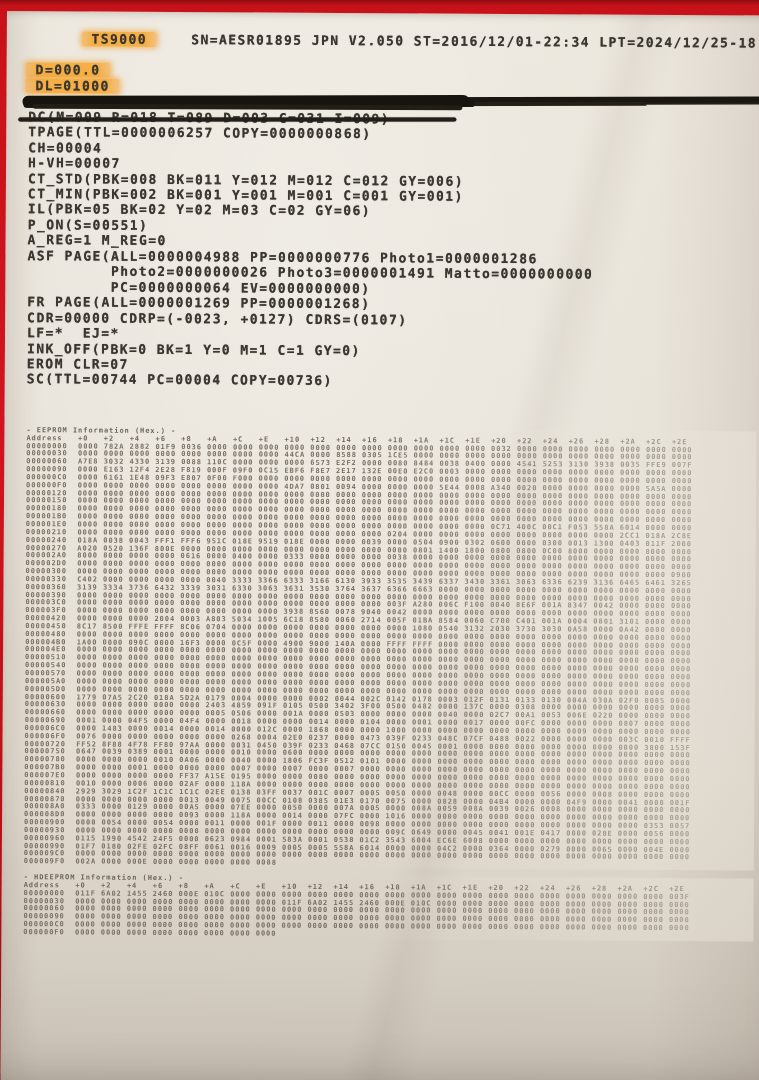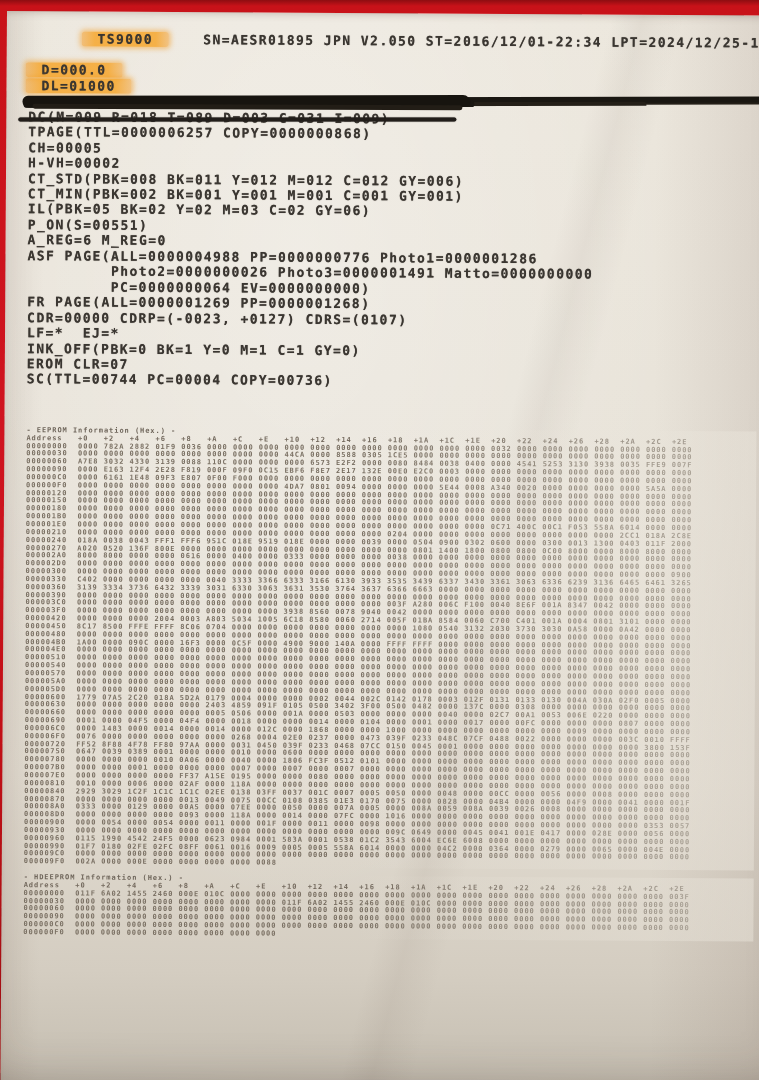--- a/index.html
+++ b/index.html
@@ -21,21 +21,21 @@
   .content{position:absolute;left:22px;top:5px;width:730px;}
   
   .rline{
     white-space:pre;font-size:13px;line-height:15.45px;font-weight:700;
     letter-spacing:1.45px;color:#3a3631;position:relative;
     text-shadow:0 0 0.7px rgba(55,48,42,0.75);
   }
   .hl-mark{
     background:linear-gradient(90deg, rgba(244,156,38,0.55), rgba(246,166,44,0.85) 15%, rgba(246,166,44,0.85) 85%, rgba(244,156,38,0.5));
     box-shadow:0 0 5px 2px rgba(243,160,45,0.55);
-    border-radius:3px;padding:0 16px;margin-left:-3px;
+    border-radius:3px;padding:0 10px;margin-left:-3px;
   }
   .redacted{height:15.45px;}
   .scribble{
     position:absolute;left:-6px;top:1px;width:448px;height:12px;
     background:#17140f;border-radius:6px 8px 5px 7px;
     transform:rotate(-0.45deg);
     box-shadow:6px 2px 0 -2px #1a1712, -2px 3px 0 -3px #1a1712, 180px 3px 0 -4px #241f18, 330px -1px 0 -3px #1a1712, 410px 2px 0 -4px #241f18;
   }
   .scribble::after{
     content:'';position:absolute;left:10px;top:9px;width:430px;height:5px;
@@ -70,27 +70,27 @@
     <div class="rline">
       <span class="hl-mark">TS9000</span><span class="model-gap"></span><span>SN=AESR01895 JPN V2.050 ST=2016/12/01-22:34 LPT=2024/12/25-18:08</span>
     </div>
 
     <div>
         <div class="rline"><span class="hl-mark">D=000.0</span></div>
         <div class="rline"><span class="hl-mark">DL=01000</span></div>
         <div class="rline redacted"><span class="scribble"></span></div>
         <div class="rline"><span>DC(M=009 R=018 T=089 D=003 C=031 I=009)</span><span class="strike"></span></div>
         <div class="rline"><span>TPAGE(TTL=0000006257 COPY=0000000868)</span></div>
-        <div class="rline"><span>CH=00005</span></div>
-        <div class="rline"><span>H-VH=00002</span></div>
+        <div class="rline"><span>CH=00004</span></div>
+        <div class="rline"><span>H-VH=00007</span></div>
         <div class="rline"><span>CT_STD(PBK=008 BK=011 Y=012 M=012 C=012 GY=006)</span></div>
         <div class="rline"><span>CT_MIN(PBK=002 BK=001 Y=001 M=001 C=001 GY=001)</span></div>
         <div class="rline"><span>IL(PBK=05 BK=02 Y=02 M=03 C=02 GY=06)</span></div>
         <div class="rline"><span>P_ON(S=00551)</span></div>
-        <div class="rline"><span>A_REG=6 M_REG=0</span></div>
+        <div class="rline"><span>A_REG=1 M_REG=0</span></div>
         <div class="rline"><span>ASF PAGE(ALL=0000004988 PP=0000000776 Photo1=0000001286</span></div>
         <div class="rline"><span>         Photo2=0000000026 Photo3=0000001491 Matto=0000000000</span></div>
         <div class="rline"><span>         PC=0000000064 EV=0000000000)</span></div>
         <div class="rline"><span>FR PAGE(ALL=0000001269 PP=0000001268)</span></div>
         <div class="rline"><span>CDR=00000 CDRP=(-0023, +0127) CDRS=(0107)</span></div>
         <div class="rline"><span>LF=*  EJ=*</span></div>
         <div class="rline"><span>INK_OFF(PBK=0 BK=1 Y=0 M=1 C=1 GY=0)</span></div>
         <div class="rline"><span>EROM CLR=07</span></div>
         <div class="rline"><span>SC(TTL=00744 PC=00004 COPY=00736)</span></div>
       </div>

